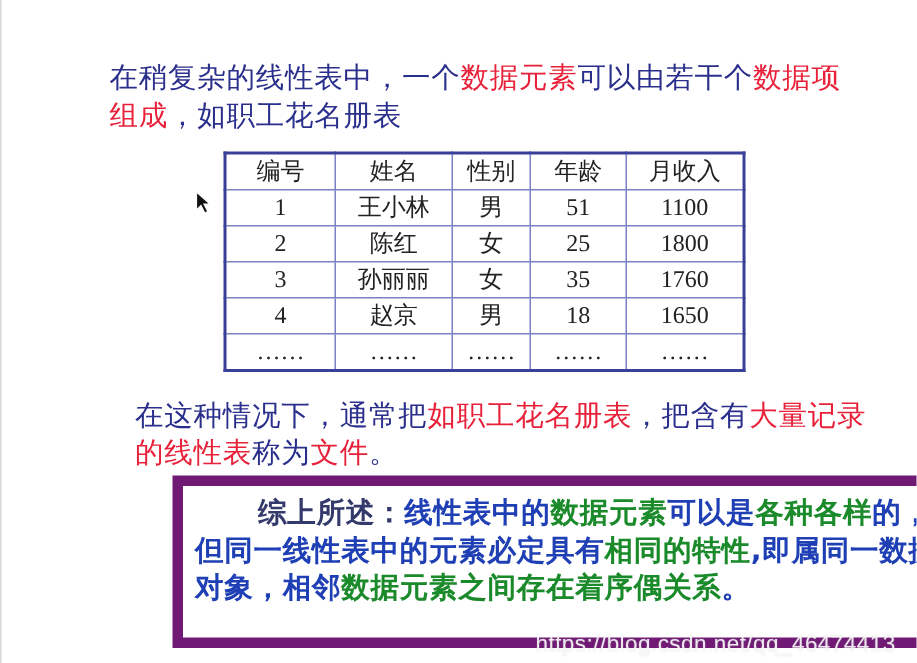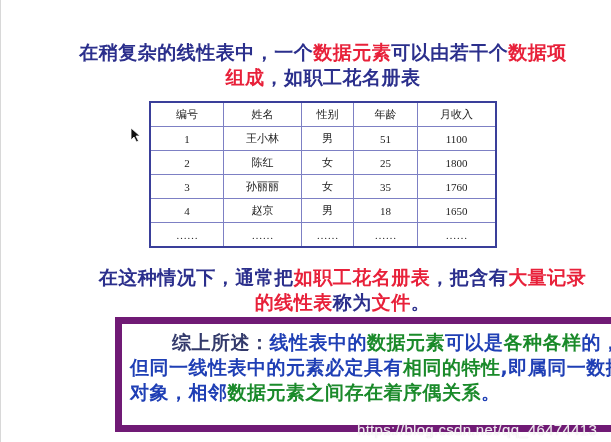--- a/index.html
+++ b/index.html
@@ -2,35 +2,34 @@
 <html><head>
 <meta charset="utf-8">
 <style>
   html, body { margin: 0; padding: 0; }
   body {
     width: 611px; height: 442px; background: #ffffff; position: relative; overflow: hidden;
     font-family: "DejaVu Sans", "Liberation Sans", sans-serif;
   }
   .left-edge { position: absolute; left: 0; top: 0; width: 1px; height: 442px; background: #d8d8d8; }
   .para {
-    position: absolute; font-weight: bold; font-size: 19px; line-height: 25px; color: #2b2f8c;
+    position: absolute; font-weight: normal; font-size: 19px; line-height: 25px; color: #2b2f8c;
     letter-spacing: 0.5px;
-    text-align: center;
   }
   .p1 { left: 73px; top: 40px; width: 500px; }
   .p2 { left: 90px; top: 265px; width: 505px; }
   .hl-red { color: #e8213a; }
   .hl-green { color: #1a8a2a; }
   .hl-blue { color: #1f3fb5; }
   .hl-dark { color: #333a6b; }
 
   table.roster {
     position: absolute; left: 149px; top: 101px; border-collapse: collapse;
     border: 2px solid #3a3f9a; font-family: "Liberation Serif", "DejaVu Serif", serif;
-    font-size: 11px; color: #222;
+    font-size: 16px; color: #222;
   }
   table.roster td, table.roster th {
     border: 1px solid #7d80c4; text-align: center; font-weight: normal; height: 23px; padding: 0;
   }
   .c0 { width: 72px; } .c1 { width: 77px; } .c2 { width: 51px; } .c3 { width: 63px; } .c4 { width: 77px; font-family: Liberation Serif, serif; }
 
   .cursor { position: absolute; left: 130px; top: 127px; width: 12px; height: 16px; }
 
   .summary-box {
     position: absolute; left: 75px; top: 317px; width: 513px; height: 101px;

